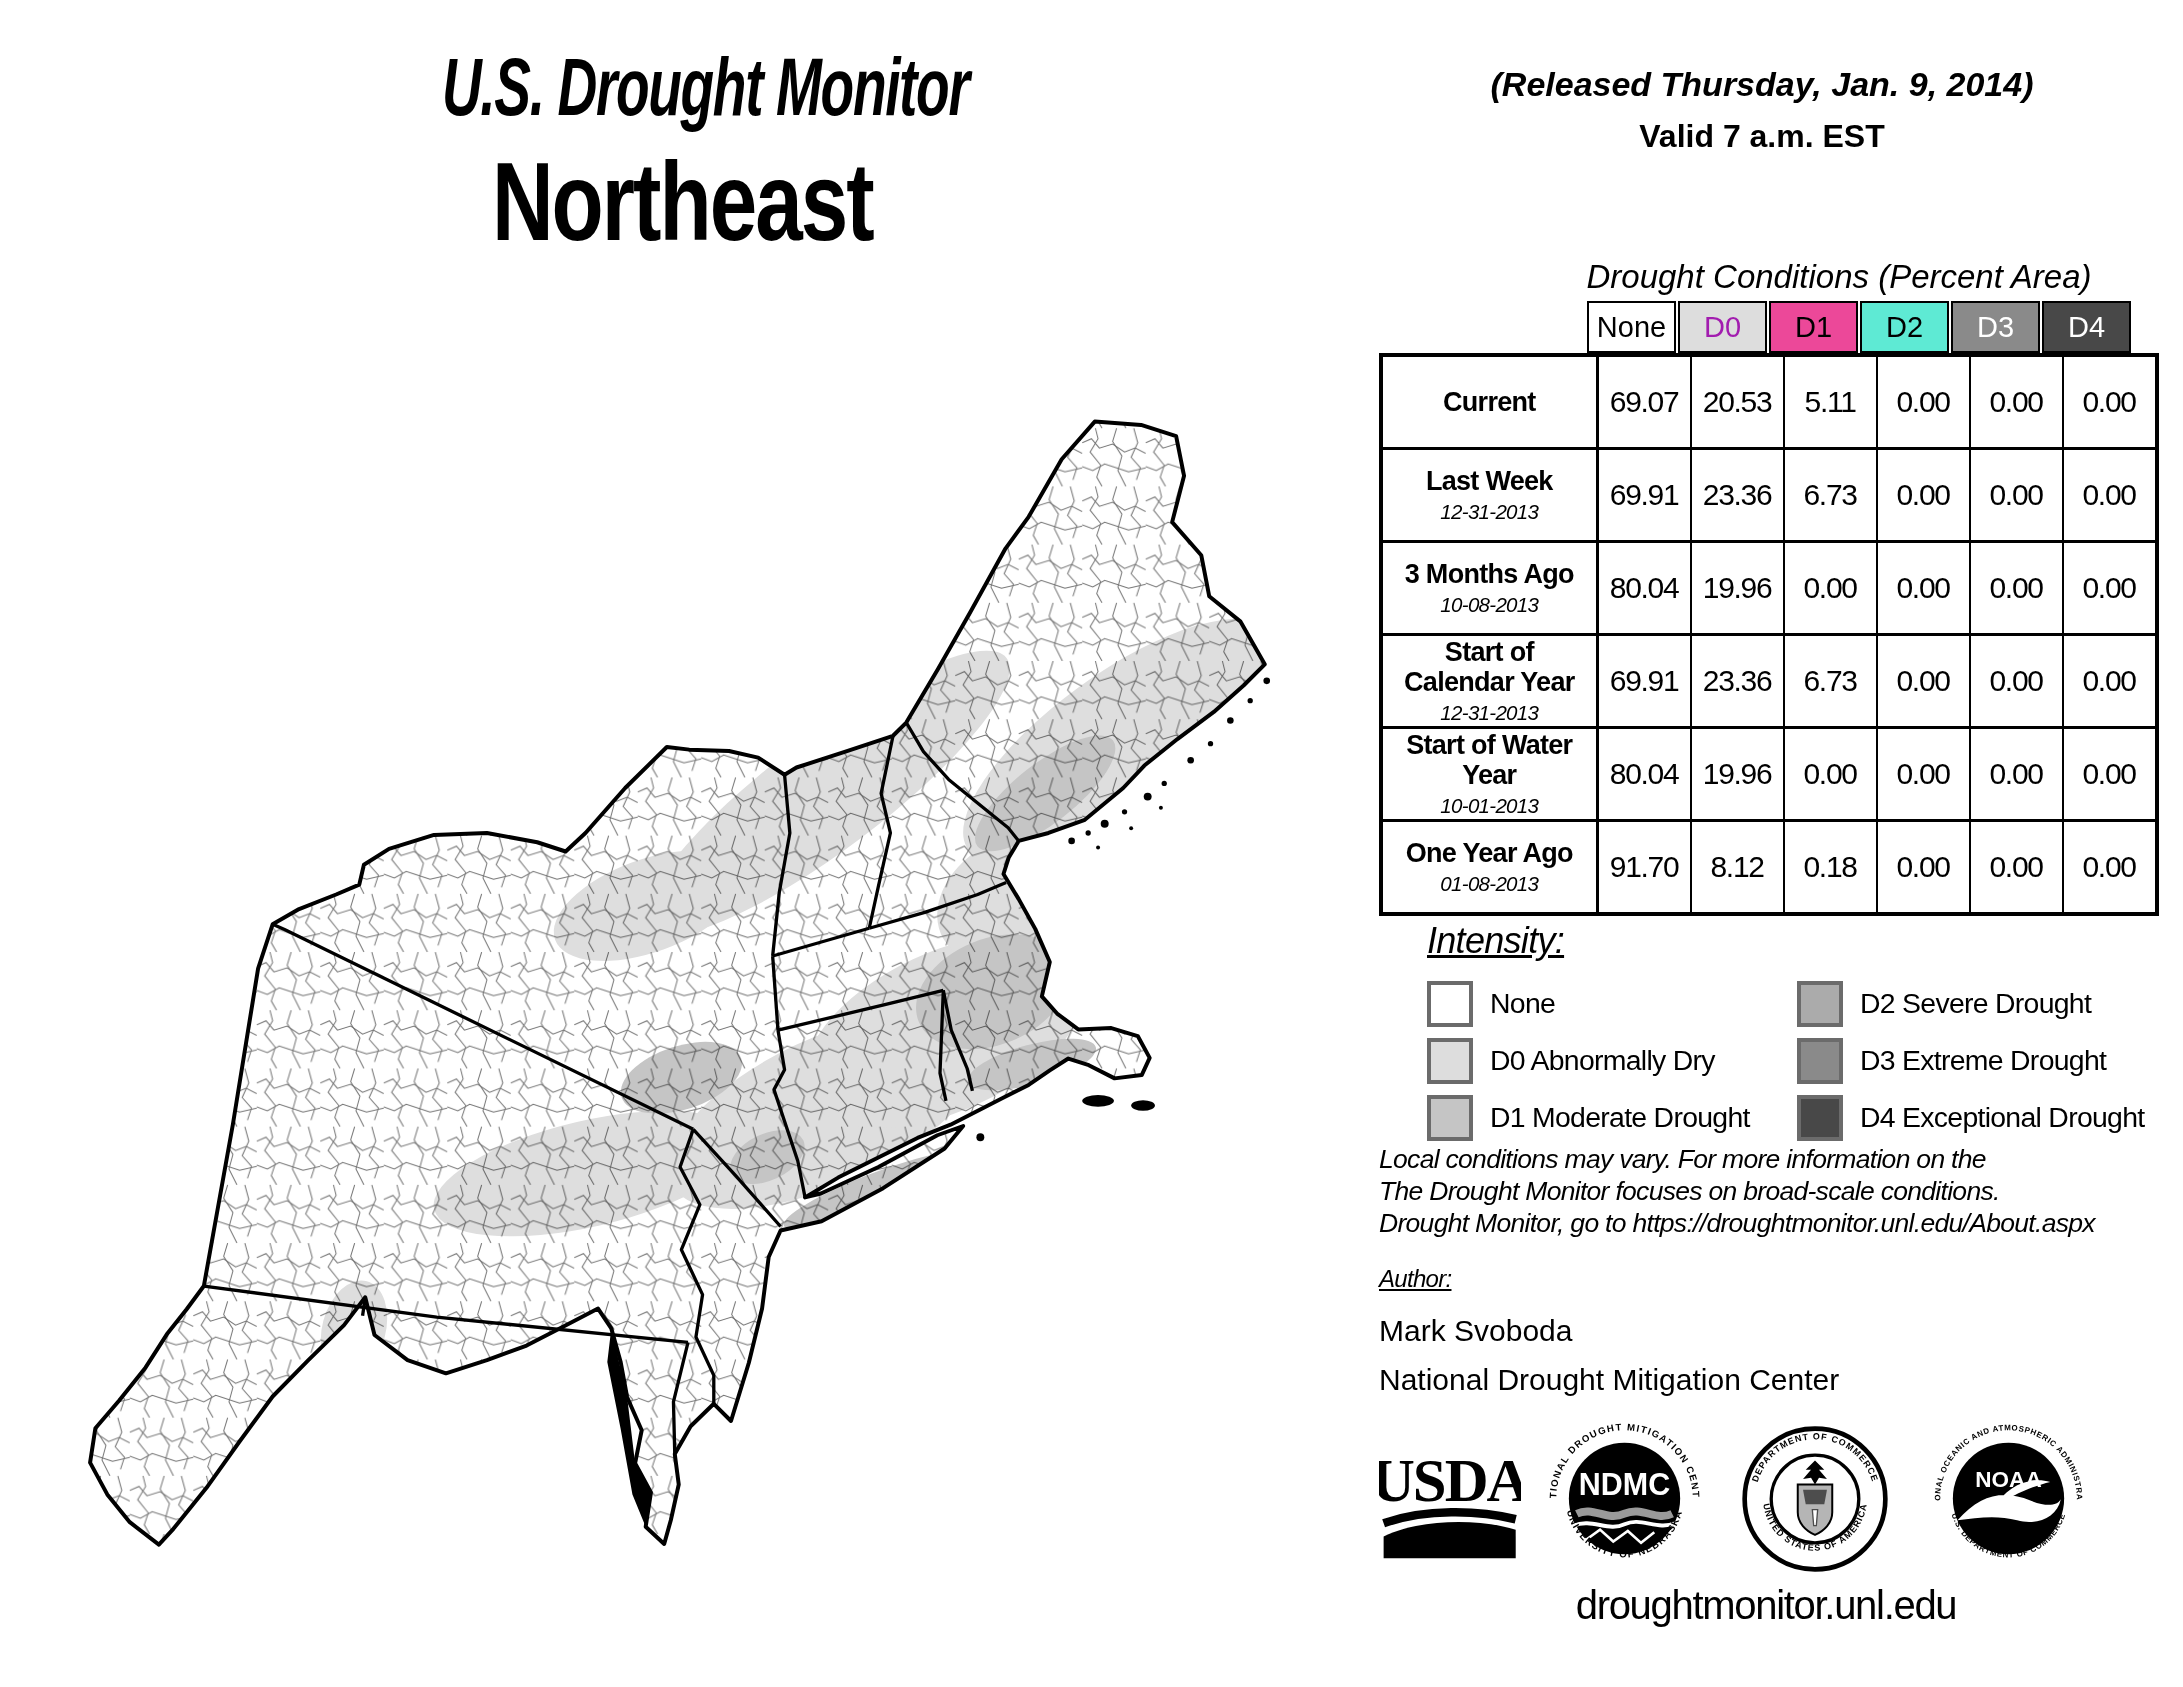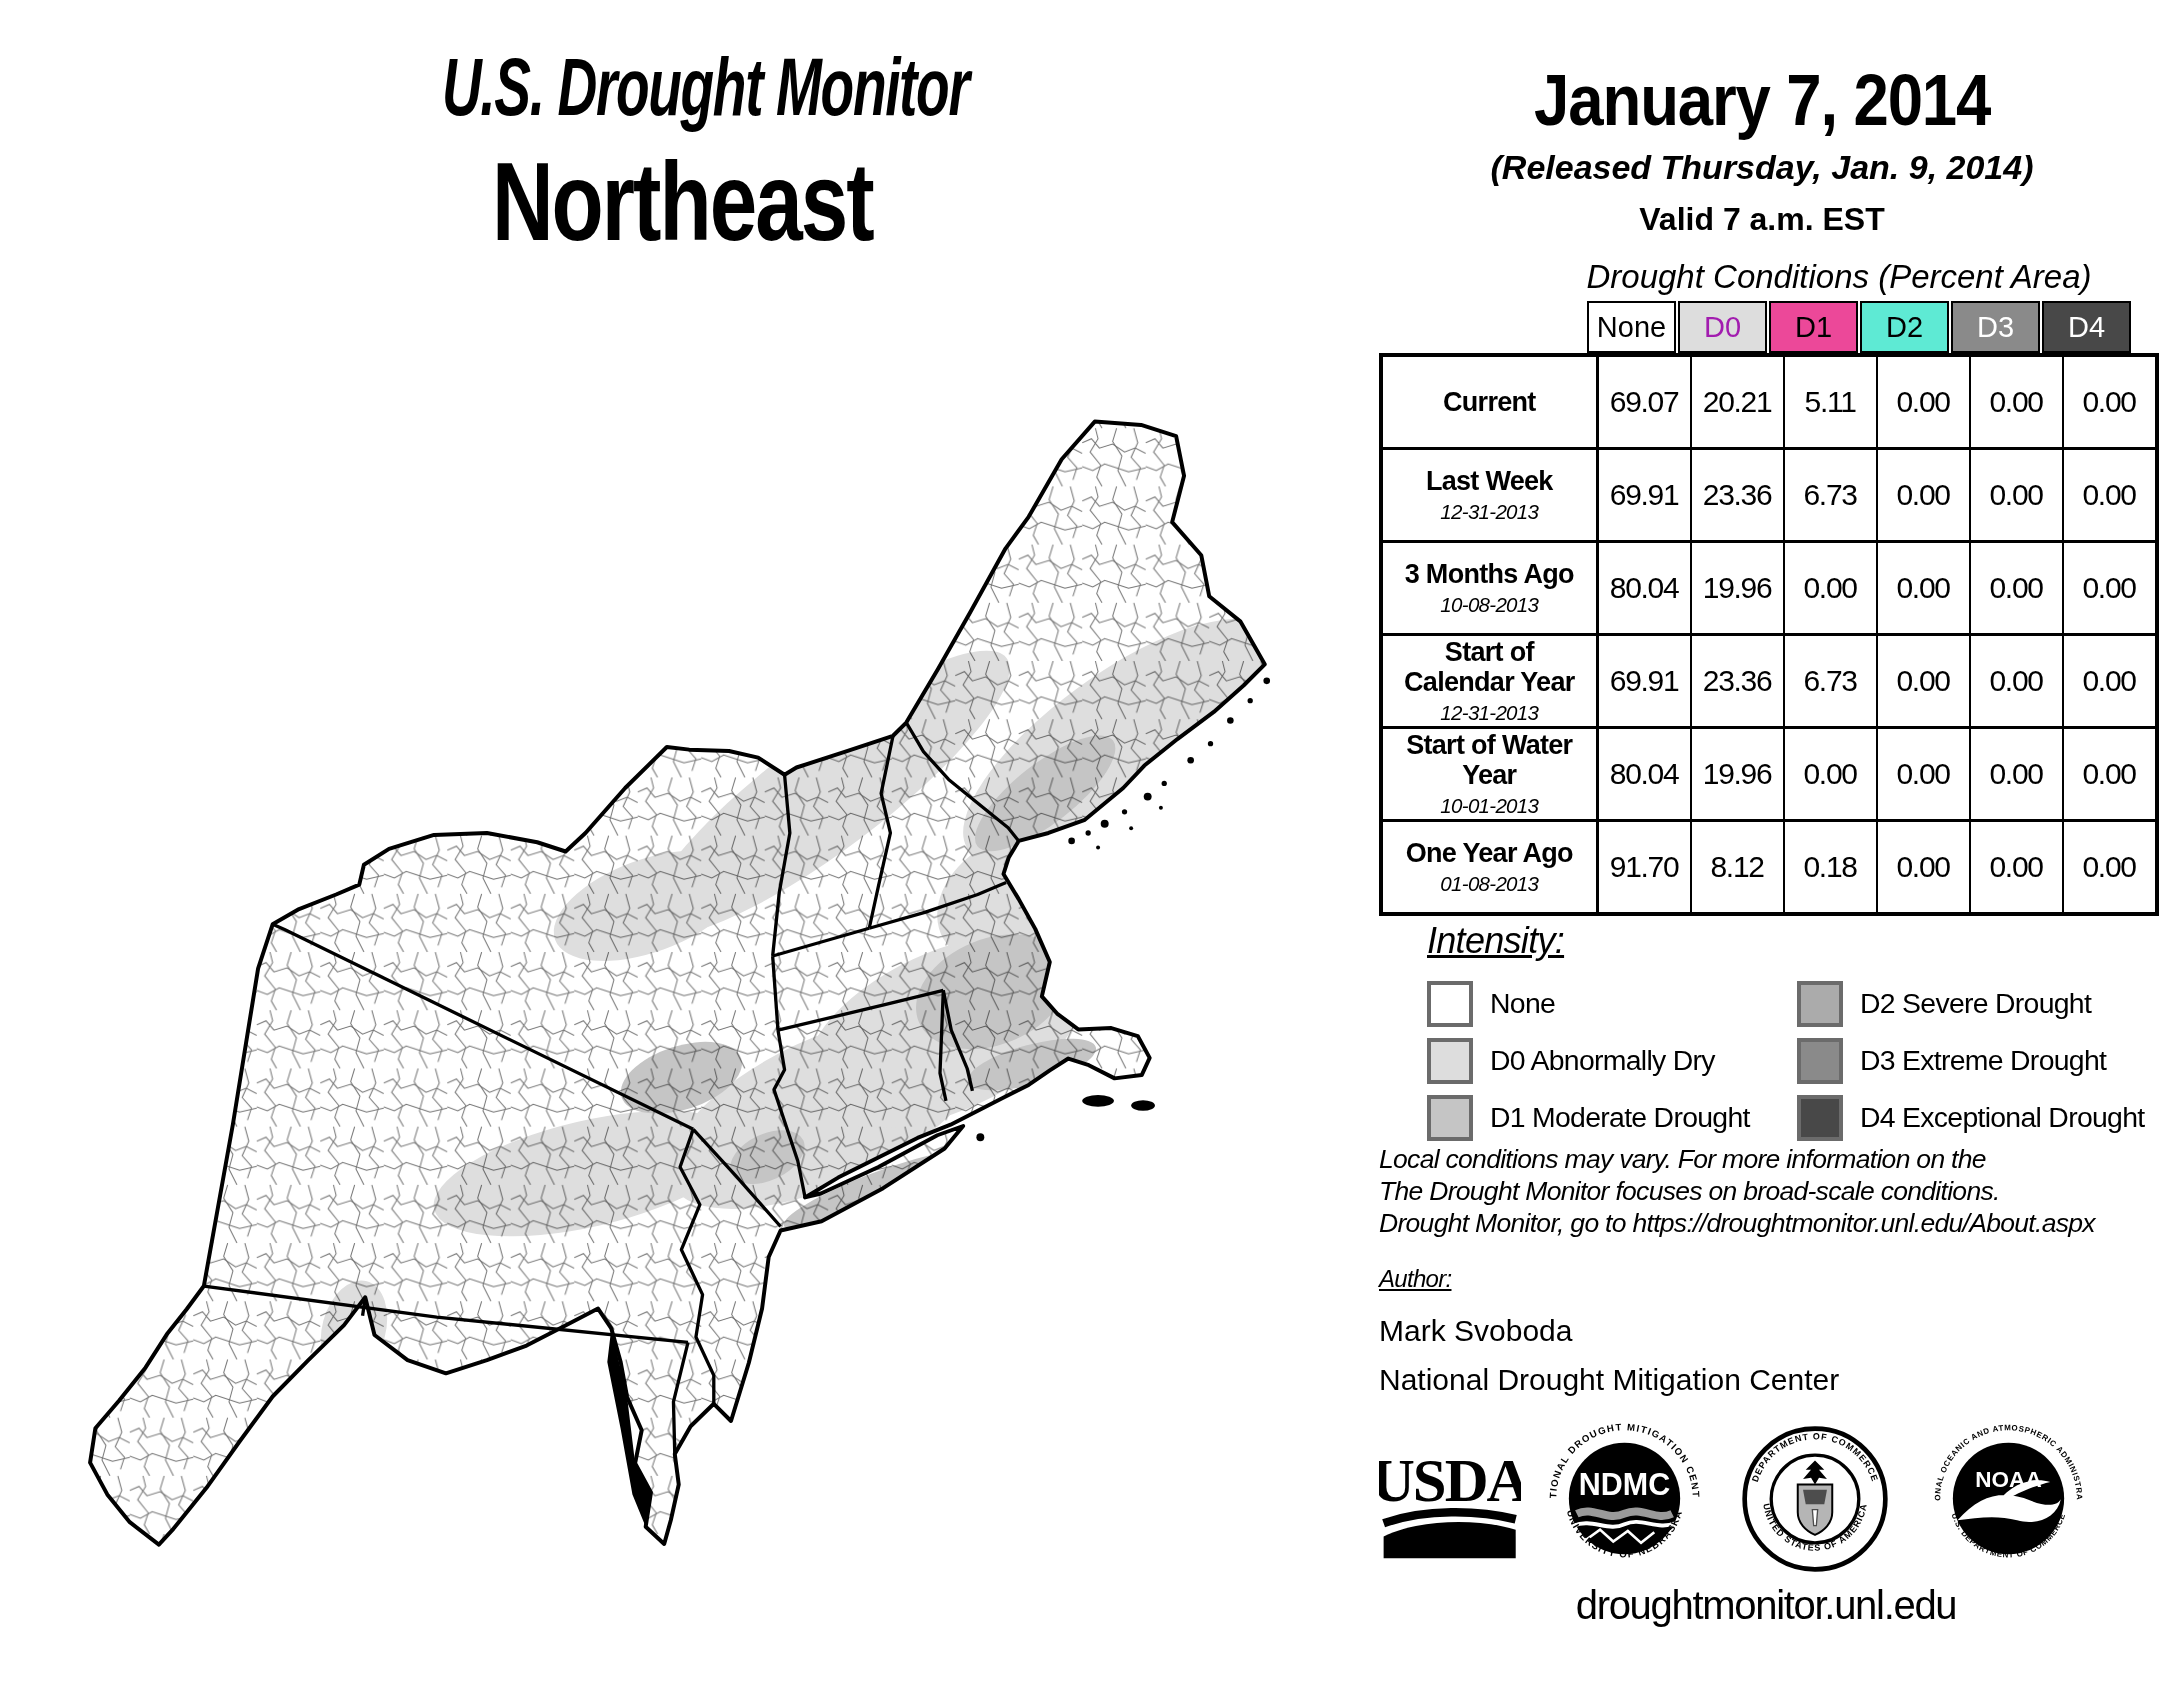--- a/index.html
+++ b/index.html
@@ -51,21 +51,20 @@
 </style>
 </head>
 <body>
 
 <div class="abs" id="title-block">
   <div><span id="title-brand">U.S. Drought Monitor</span></div>
   <div><span id="title-region">Northeast</span></div>
 </div>
 
 <div class="abs" id="release-block">
-  <div><span id="map-date">January 7, 2014</span></div>
   <div id="released-line">(Released Thursday, Jan. 9, 2014)</div>
   <div id="valid-line">Valid 7 a.m. EST</div>
 </div>
 
 <svg class="abs" style="left:66px;top:370px;" width="1244" height="1217" viewBox="0 0 1880 1840">
   <defs>
     <clipPath id="landclip">
       <path d="M208 1385 L252 1140 L290 905 L312 838 L352 815 L408 793 L443 778 L450 748
         L488 724 L556 703 L636 700 L712 714 L755 728 L785 700 L845 632 L908 570
         L942 574 L1002 576 L1046 586 L1086 612 L1104 601 L1178 577 L1250 553 L1270 533
@@ -204,21 +203,21 @@
   <div class="hcell" style="background-color: rgb(72, 72, 72); color: rgb(255, 255, 255);">D4</div>
 </div>
 
 <table class="abs" id="dm-body">
   <tbody>
       <tr>
     <td class="rowlabel">
       <div class="rlabel">Current</div>
     </td>
     <td>69.07</td>
-    <td>20.21</td>
+    <td>20.53</td>
     <td>5.11</td>
     <td>0.00</td>
     <td>0.00</td>
     <td>0.00</td>
   </tr>
   <tr>
     <td class="rowlabel">
       <div class="rlabel">Last Week</div>
       <div class="rdate">12-31-2013</div>
     </td>

